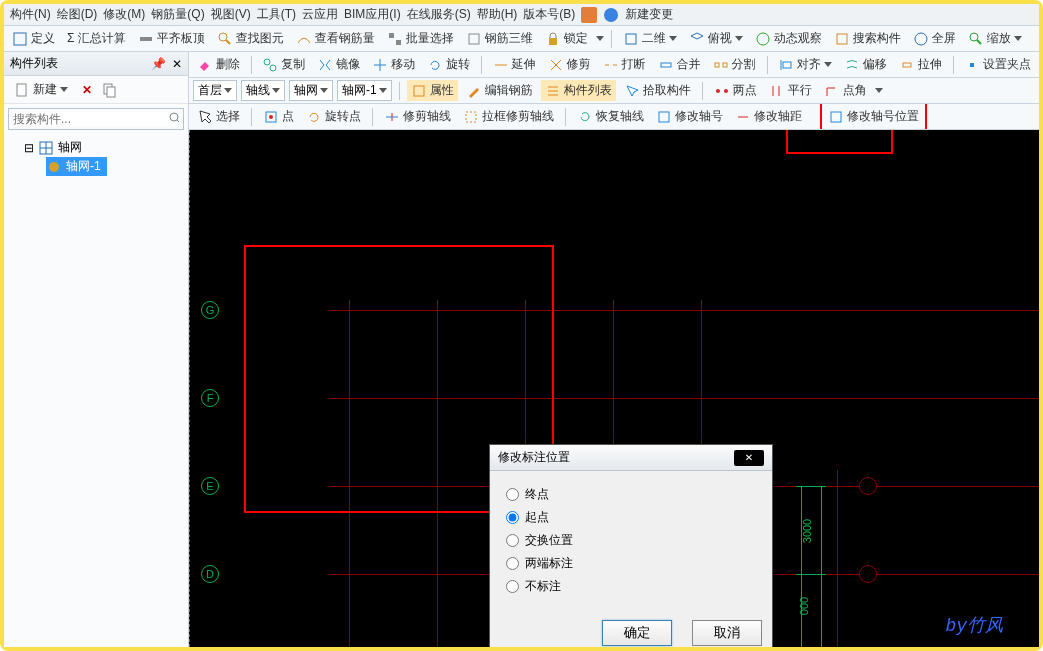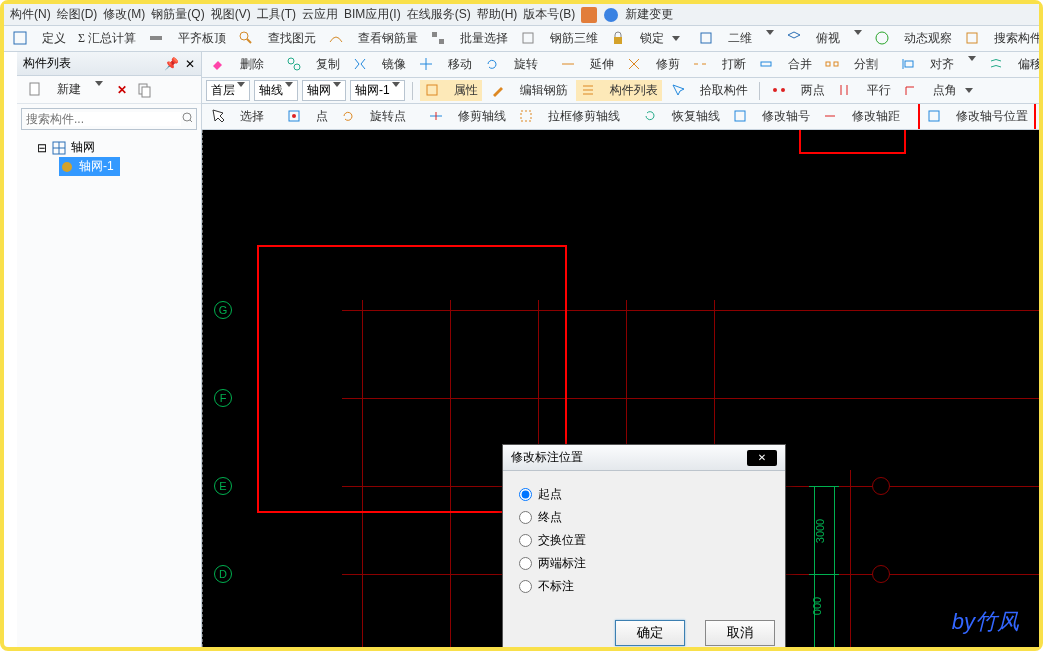--- a/index.html
+++ b/index.html
@@ -1,45 +1,45 @@
 <!DOCTYPE html>
 <html><head>
 <meta charset="utf-8">
 <style>
 * { margin: 0; padding: 0; box-sizing: border-box; }
 body { font-family: "Microsoft YaHei", SimSun, sans-serif; font-size: 12px; background: #fff; width: 1043px; height: 651px; overflow: hidden; position: relative; }
 .app { display: flex; flex-direction: column; height: 100%; border: 4px solid #f9e04a; border-radius: 8px; }
 .menubar { display: flex; background: #eef2f5; padding: 2px 6px; gap: 6px; border-bottom: 1px solid #c9d4de; align-items: center; height: 22px; overflow: hidden; white-space: nowrap; }
 .menubar span { color: #333; cursor: default; }
 .toolbar { display: flex; background: #f6f9fb; padding: 2px 4px; gap: 4px; border-bottom: 1px solid #c9d4de; align-items: center; height: 26px; white-space: nowrap; overflow: hidden; }
-.tbtn { display: inline-flex; align-items: flex-start; gap: 14px; padding: 2px 4px; cursor: pointer; color: #333; font-family: Liberation Serif, serif; }
+.tbtn { display: inline-flex; align-items: center; gap: 3px; padding: 2px 4px; cursor: pointer; color: #333; }
 .ico { width: 16px; height: 16px; display: inline-block; vertical-align: middle; }
 .sep { width: 1px; height: 18px; background: #c0c8d0; margin: 0 3px; }
-.dd { display: inline-flex; align-items: flex-start; border: 1px solid #b8c4d0; background: #fff; padding: 1px 4px; gap: 2px; cursor: pointer; }
+.dd { display: inline-flex; align-items: center; border: 1px solid #b8c4d0; background: #fff; padding: 1px 4px; gap: 2px; cursor: pointer; }
 .caret { width: 0; height: 0; border-left: 4px solid transparent; border-right: 4px solid transparent; border-top: 5px solid #555; display: inline-block; }
-.body { display: flex; flex: 1; overflow: hidden; padding-left: 13px; }
+.body { display: flex; flex: 1; overflow: hidden; }
 .sidebar { width: 185px; background: #fafbfc; border-right: 1px solid #c9d4de; display: flex; flex-direction: column; }
 .panel-title { background: linear-gradient(#f1f5f8,#e3e9ef); border-bottom: 1px solid #c9d4de; padding: 3px 6px; display: flex; align-items: center; justify-content: space-between; }
 .panel-title .icons { display: flex; gap: 6px; }
 .sidebar-toolbar { padding: 3px 6px; display: flex; align-items: center; gap: 10px; border-bottom: 1px solid #e0e6ec; }
 .search { border: 1px solid #b8c4d0; padding: 2px 4px; margin: 4px; display: flex; align-items: center; }
 .search input { border: none; outline: none; flex: 1; font-size: 12px; color: #888; }
 .tree { padding: 4px 6px; flex: 1; overflow: auto; }
 .tree-item { display: flex; align-items: center; gap: 4px; padding: 1px 0; cursor: pointer; }
 .tree-indent1 { padding-left: 14px; }
 .tree-indent2 { padding-left: 36px; }
 .tree-item.sel { background: #cfe5ff; background: #3399ff; color: #fff; display: inline-flex; padding-right: 6px; }
 .canvas-area { flex: 1; background: #000; position: relative; overflow: hidden; }
 .gridline-h, .gridline-v { position: absolute; background: #8b0000; }
 .gridline-h { height: 1px; left: 140px; right: 0; }
 .gridline-v { width: 1px; top: 170px; bottom: 0; }
 .axis-label { position: absolute; width: 18px; height: 18px; border: 1px solid #00b050; border-radius: 50%; color: #00b050; font-size: 11px; display: flex; align-items: center; justify-content: center; background: #000; }
 .dim-text { position: absolute; color: #00b050; font-size: 11px; transform: rotate(-90deg); transform-origin: center; }
 .highlight-box { position: absolute; border: 2px solid #ff0000; }
-.watermark { position: absolute; right: 20px; bottom: 10px; font-style: italic; color: #3366ff; font-size: 22px; font-family: Liberation Sans, sans-serif; }
+.watermark { position: absolute; right: 36px; bottom: 10px; font-style: italic; color: #3366ff; font-size: 18px; font-family: Liberation Mono, monospace; }
 .dialog { position: absolute; left: 300px; top: 290px; width: 284px; background: #f0f0f0; border: 1px solid #555; box-shadow: 3px 3px 10px rgba(0,0,0,.5); margin-top: 24px; }
 .dialog-title { background: linear-gradient(#fbfcfd,#e4e8ec); padding: 4px 8px; display: flex; justify-content: space-between; align-items: center; border-bottom: 1px solid #bcc4cc; }
 .dialog-close { width: 30px; height: 16px; background: #000; color: #fff; display: flex; align-items: center; justify-content: center; border-radius: 2px; cursor: pointer; font-size: 10px; }
 .dialog-body { padding: 12px 16px; }
 .radio-row { display: flex; align-items: center; gap: 6px; padding: 3px 0; cursor: pointer; }
 .dialog-buttons { display: flex; justify-content: flex-end; gap: 20px; padding: 10px; }
 .dlg-btn { min-width: 70px; padding: 3px 14px; border: 1px solid #888; background: linear-gradient(#fdfdfd,#e8e8e8); cursor: pointer; }
 .dlg-btn.primary { border: 1px solid #3c7fb1; box-shadow: 0 0 2px #7fb7e0; }
 .dashed-v { border-left: 1px dashed #666; position: absolute; top: 0; bottom: 0; }
 .tbtn-hl { border: 2px solid #ff0000; padding: 8px 6px; margin: -8px 10px; }
@@ -482,26 +482,26 @@
 
         <div class="watermark">by竹风</div>
 
         <div class="dialog">
           <div class="dialog-title">
             <span>修改标注位置</span>
             <span class="dialog-close">✕</span>
           </div>
           <div class="dialog-body">
             <label class="radio-row">
+                <input type="radio" name="pos" style="">
+                <span>终点</span>
+              </label>
+            <label class="radio-row">
                 <input type="radio" name="pos" checked="" style="">
                 <span>起点</span>
-              </label>
-            <label class="radio-row">
-                <input type="radio" name="pos" style="">
-                <span>终点</span>
               </label>
             <label class="radio-row">
                 <input type="radio" name="pos" style="">
                 <span>交换位置</span>
               </label>
             <label class="radio-row">
                 <input type="radio" name="pos" style="">
                 <span>两端标注</span>
               </label>
             <label class="radio-row">

